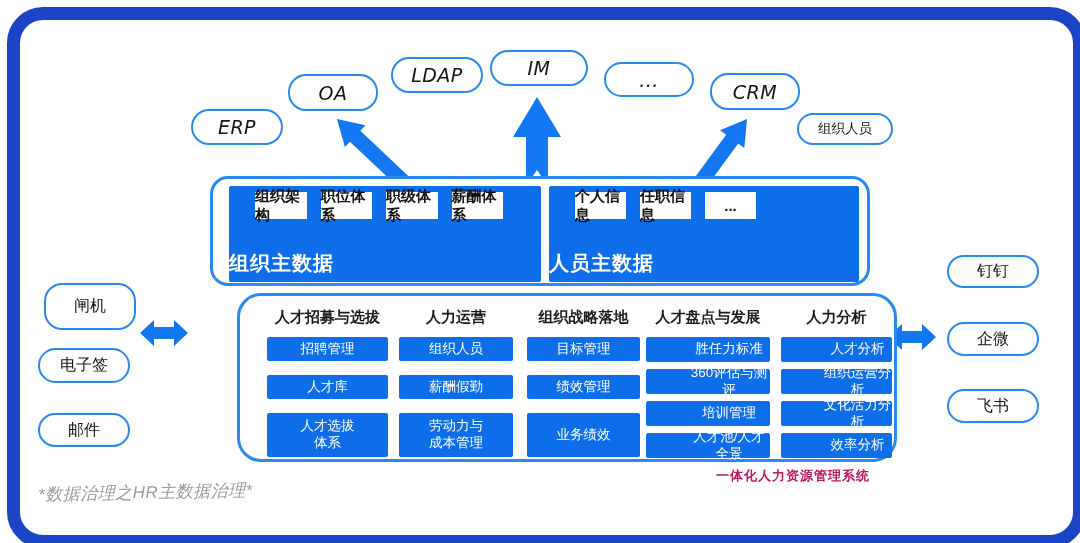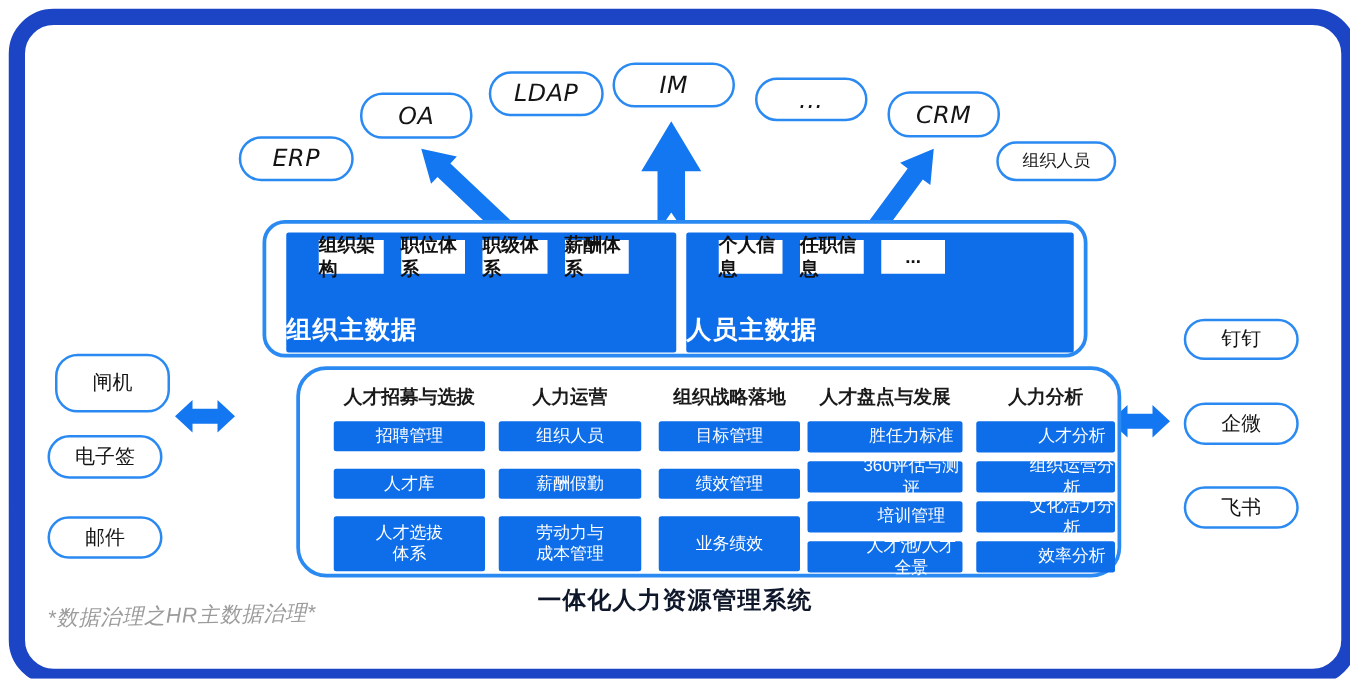--- a/index.html
+++ b/index.html
@@ -28,22 +28,22 @@
   .modules{left:210px;top:293px;width:660px;height:169px;border-radius:24px;margin-left:27px;}
   .col{position:absolute;top:0;height:100%;display:flex;flex-direction:column;box-sizing:border-box;}
   .col-h{padding-top:12px;height:20px;margin-bottom:10px;text-align:center;
          font-weight:bold;font-size:15px;color:#1a1a1a;white-space:nowrap;}
   .btn{background:#0e6eea;color:#ffffff;border-radius:2px;display:flex;align-items:center;
        justify-content:center;text-align:center;font-size:13.5px;line-height:1.25;
        white-space:pre-line;flex:none;}
   .col-a .btn{height:24px;margin-bottom:14px;}
   .col-a .btn.tall{height:44px;}
   .col-b .btn{height:25px;margin-bottom:7px;padding-left:42px;}
-  .title{position:absolute;left:210px;top:467px;width:660px;z-index:2;text-align:center;
-         font-size:19px;font-weight:600;color:#0f172a;letter-spacing:1px;}
+  .title{position:absolute;left:210px;top:467px;width:660px;z-index:2;text-align:right;
+         font-size:13px;font-weight:600;color:#be185d;letter-spacing:1px;}
   .note{position:absolute;left:38px;top:481px;z-index:2;font-size:17px;font-style:italic;
         color:#9b9b9b;transform:rotate(-1.2deg);letter-spacing:.5px;}
 </style>
 </head>
 <body>
 
 <div class="canvas">
   <div class="frame"></div>
 
   <svg class="overlay" width="1080" height="543" viewBox="0 0 1080 543">

